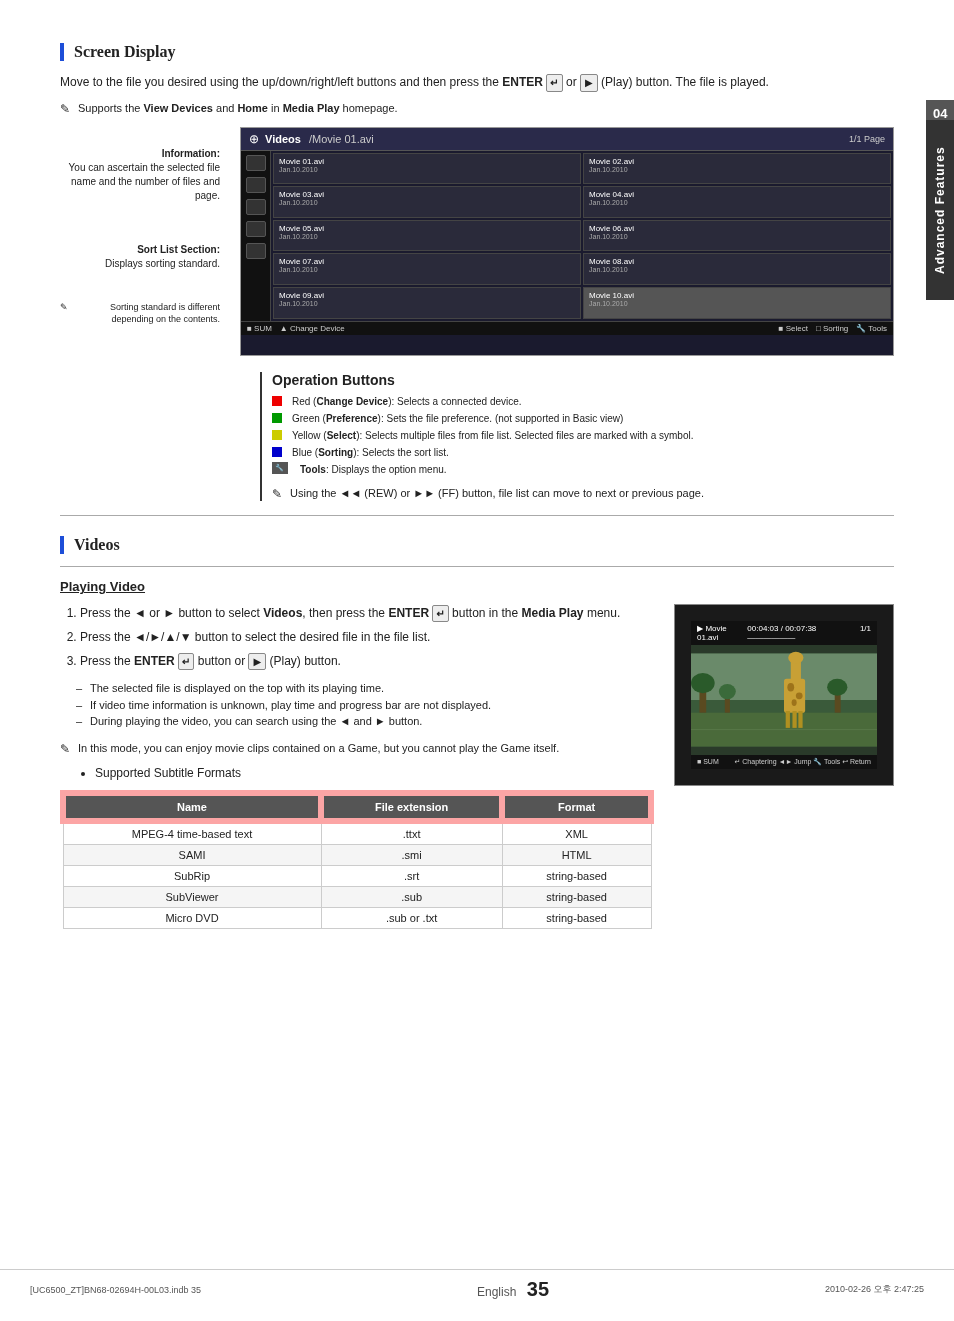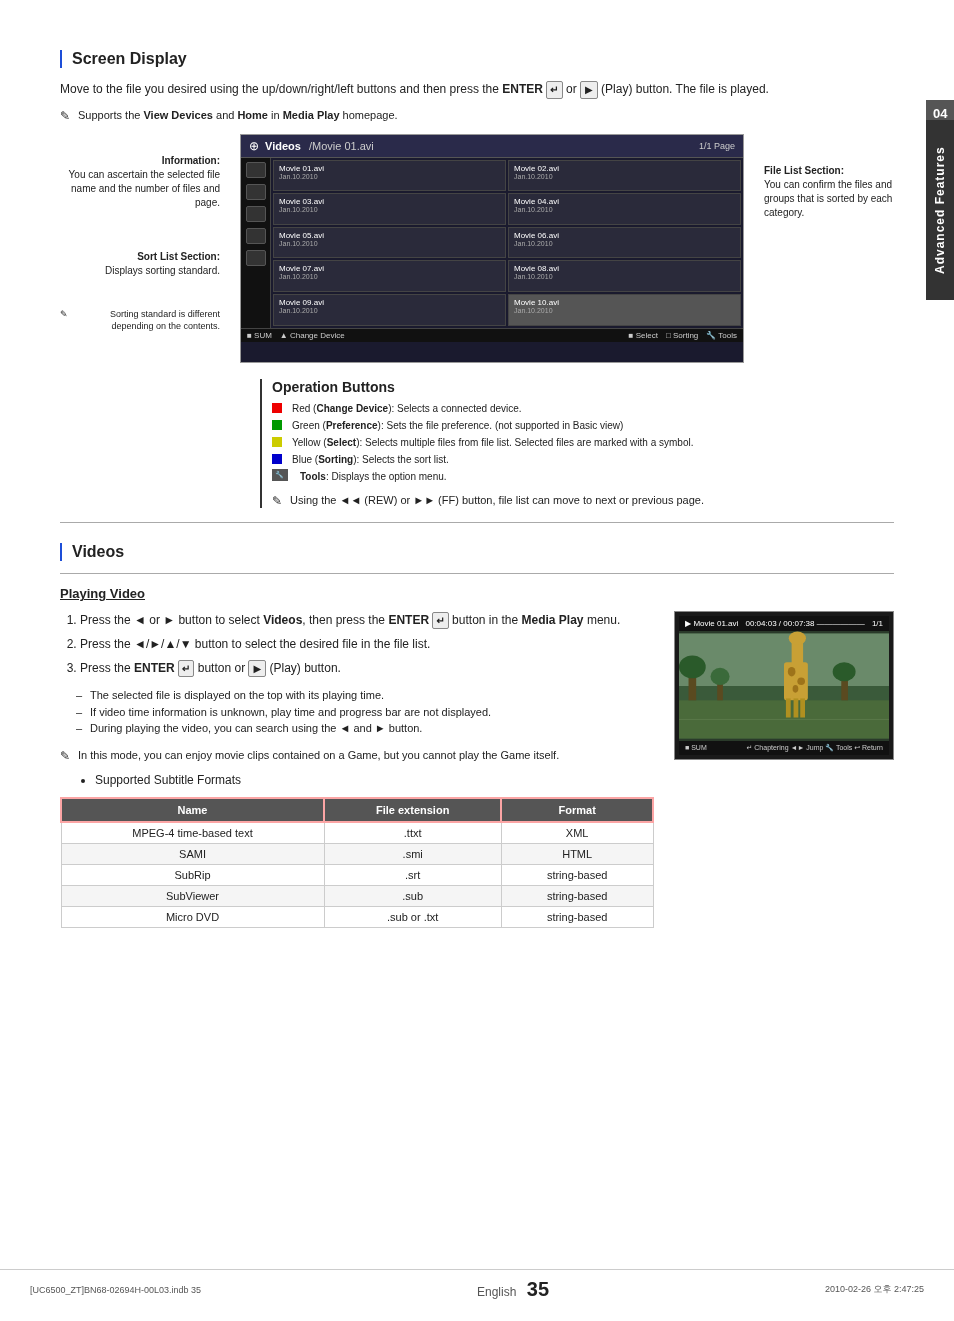--- a/index.html
+++ b/index.html
@@ -51,24 +51,25 @@
       font-size: 13px;
       font-weight: bold;
       padding: 6px 7px;
       text-align: center;
     }
 
     
     .section-title {
       font-size: 16px;
       font-weight: bold;
-      border-left: 2px solid #1d4ed8;
+      border-left: 4px solid #1d4ed8;
       padding-left: 10px;
       margin-bottom: 12px;
-      margin-top: 10px;
+      margin-top: 3px;
+      font-family: Liberation Serif, serif;
     }
 
     .section-divider {
       border: none;
       border-top: 1px solid #aaa;
       margin: 8px 0 12px 0;
     }
 
     
     .body-text {
@@ -317,21 +318,21 @@
       border-collapse: collapse;
       margin-bottom: 14px;
       font-size: 11px;
     }
 
     .subtitle-table th {
       background: #555;
       color: #fff;
       padding: 5px 10px;
       text-align: center;
-      border: 2px solid #fca5a5;
+      border: 6px solid #fca5a5;
     }
 
     .subtitle-table td {
       padding: 4px 10px;
       text-align: center;
       border: 1px solid #ccc;
     }
 
     .subtitle-table tr:nth-child(even) td {
       background: #f5f5f5;
@@ -349,21 +350,21 @@
     }
 
     .videos-right {
       width: 220px;
       flex-shrink: 0;
     }
 
     .video-mockup {
       background: #1a1a1a;
       border: 1px solid #888;
-      padding: 4px;
+      padding: 16px;
       position: relative;
     }
 
     .video-mockup-header {
       background: #111;
       color: #fff;
       font-size: 8px;
       padding: 3px 6px;
       display: flex;
       justify-content: space-between;
@@ -542,26 +543,20 @@
       <div class="screen-footer">
         <span>■ SUM</span>
         <span>▲ Change Device</span>
         <span style="flex:1;"></span>
         <span>■ Select</span>
         <span>□ Sorting</span>
         <span>🔧 Tools</span>
       </div>
     </div>
 
-    <div class="right-annotations">
-      <div style="font-size:10px;">
-        <span class="annotation-label">File List Section:</span><br>
-        <span>You can confirm the files and groups that is sorted by each category.</span>
-      </div>
-    </div>
   </div>
 
   <div class="operation-section">
     <div class="operation-title">Operation Buttons</div>
     <div class="operation-item">
       <span class="color-square sq-red"></span>
       <span>Red (<strong>Change Device</strong>): Selects a connected device.</span>
     </div>
     <div class="operation-item">
       <span class="color-square sq-green"></span>

